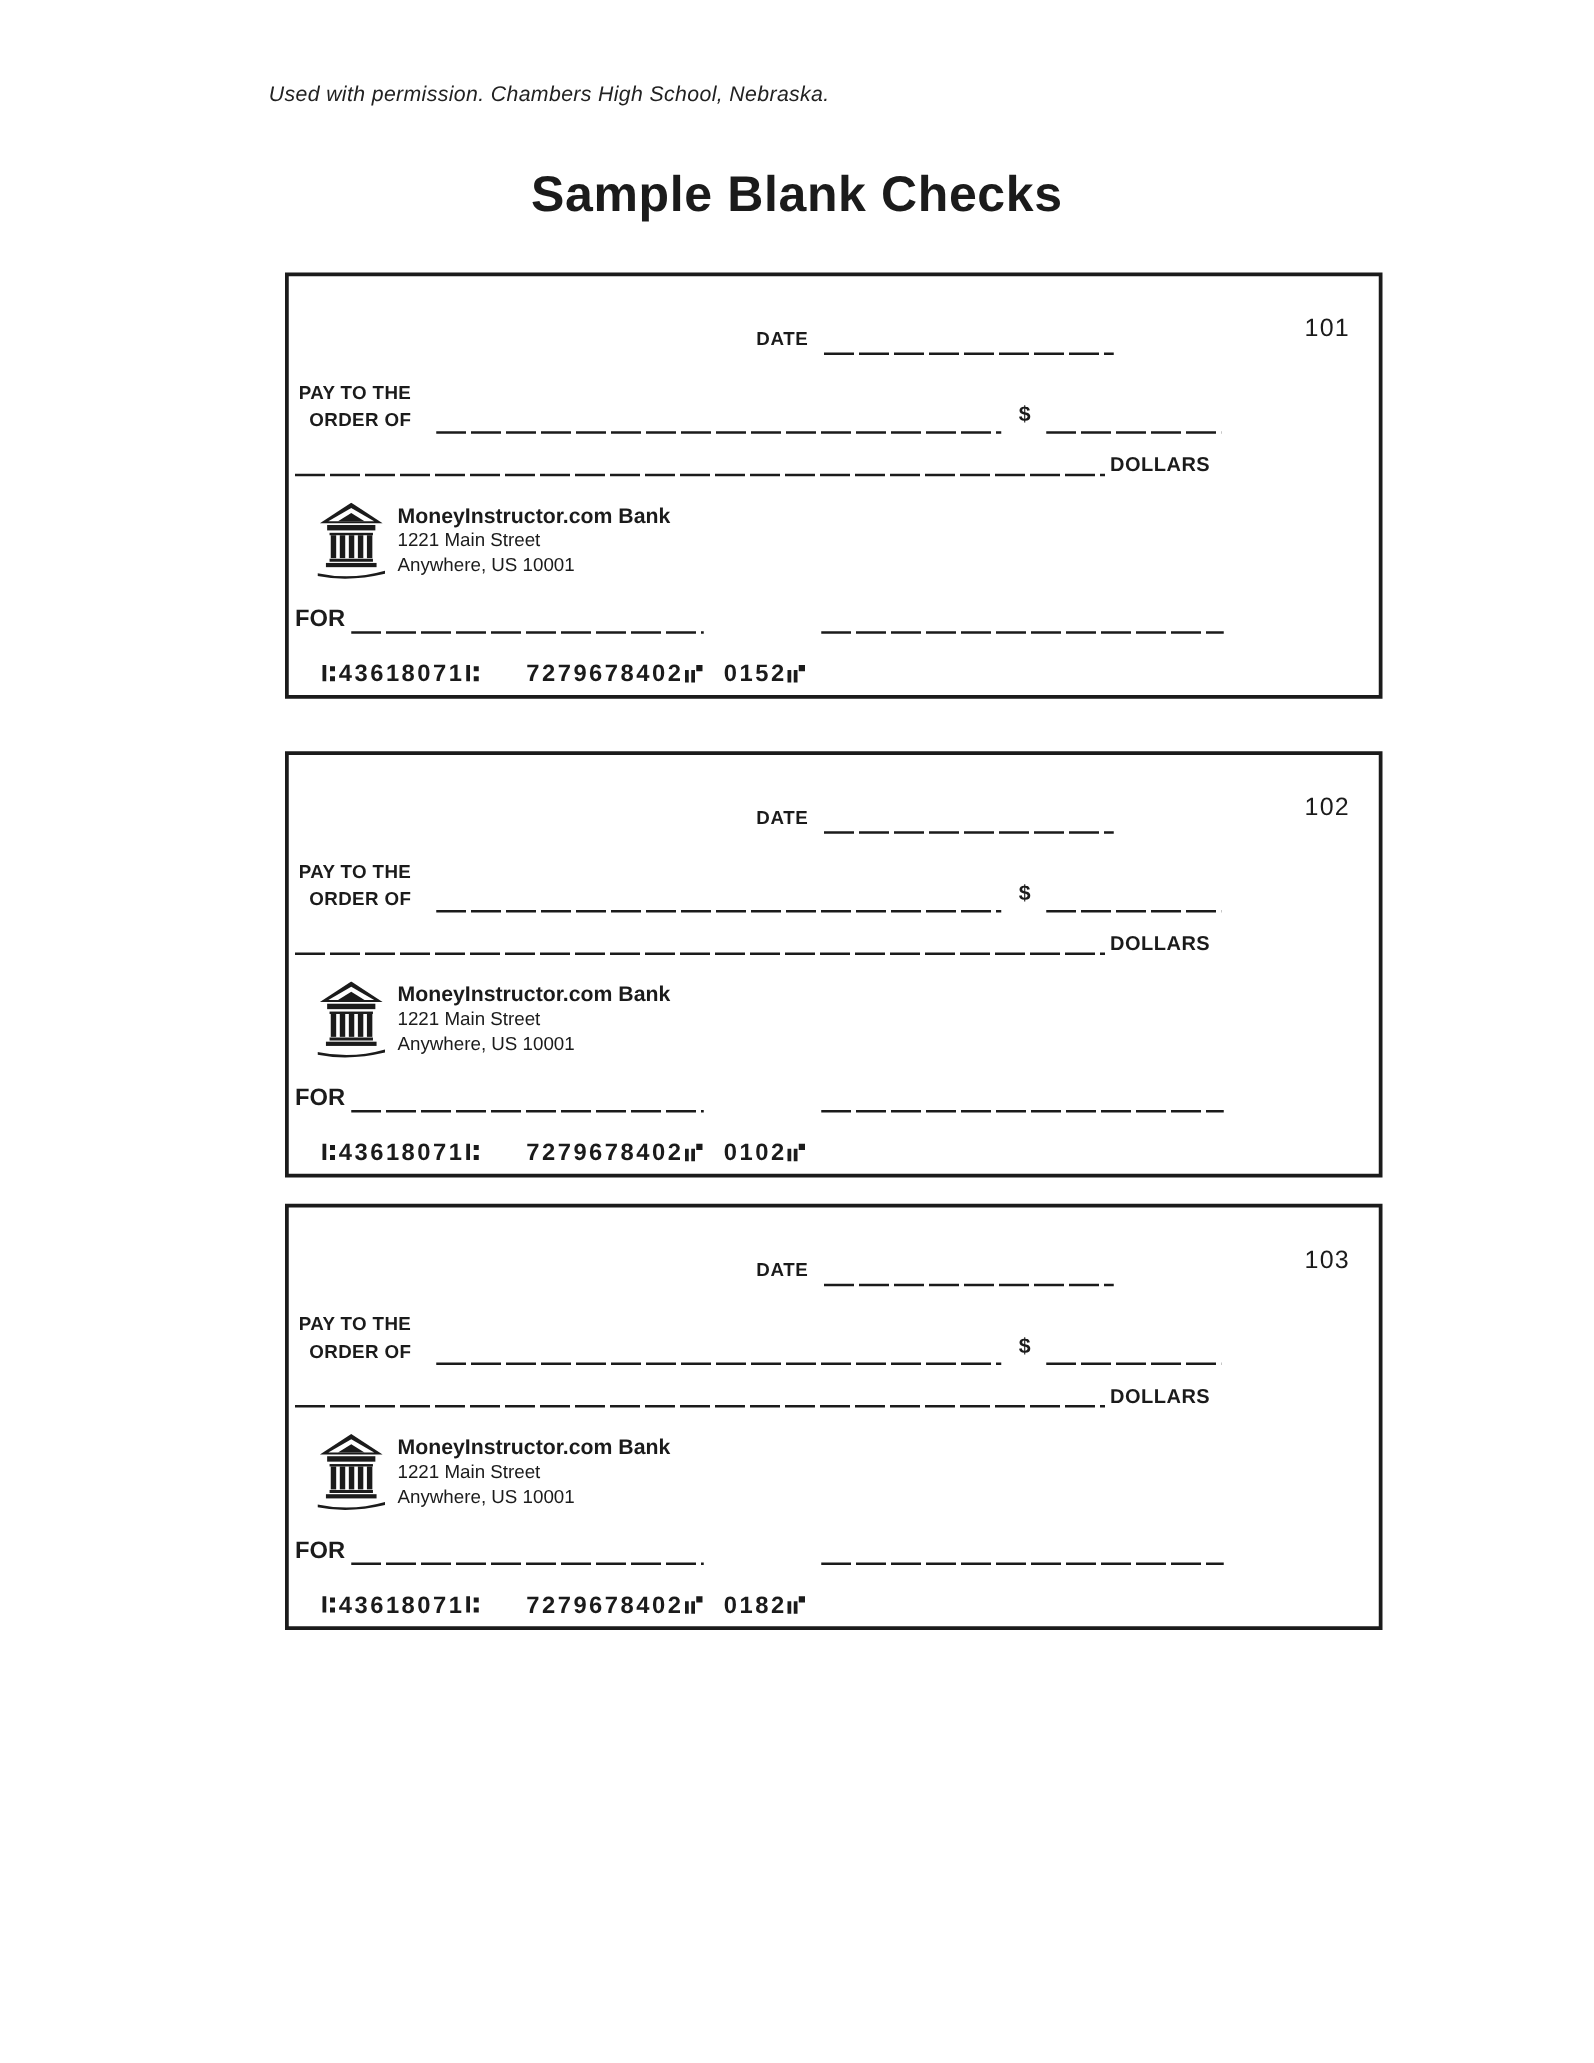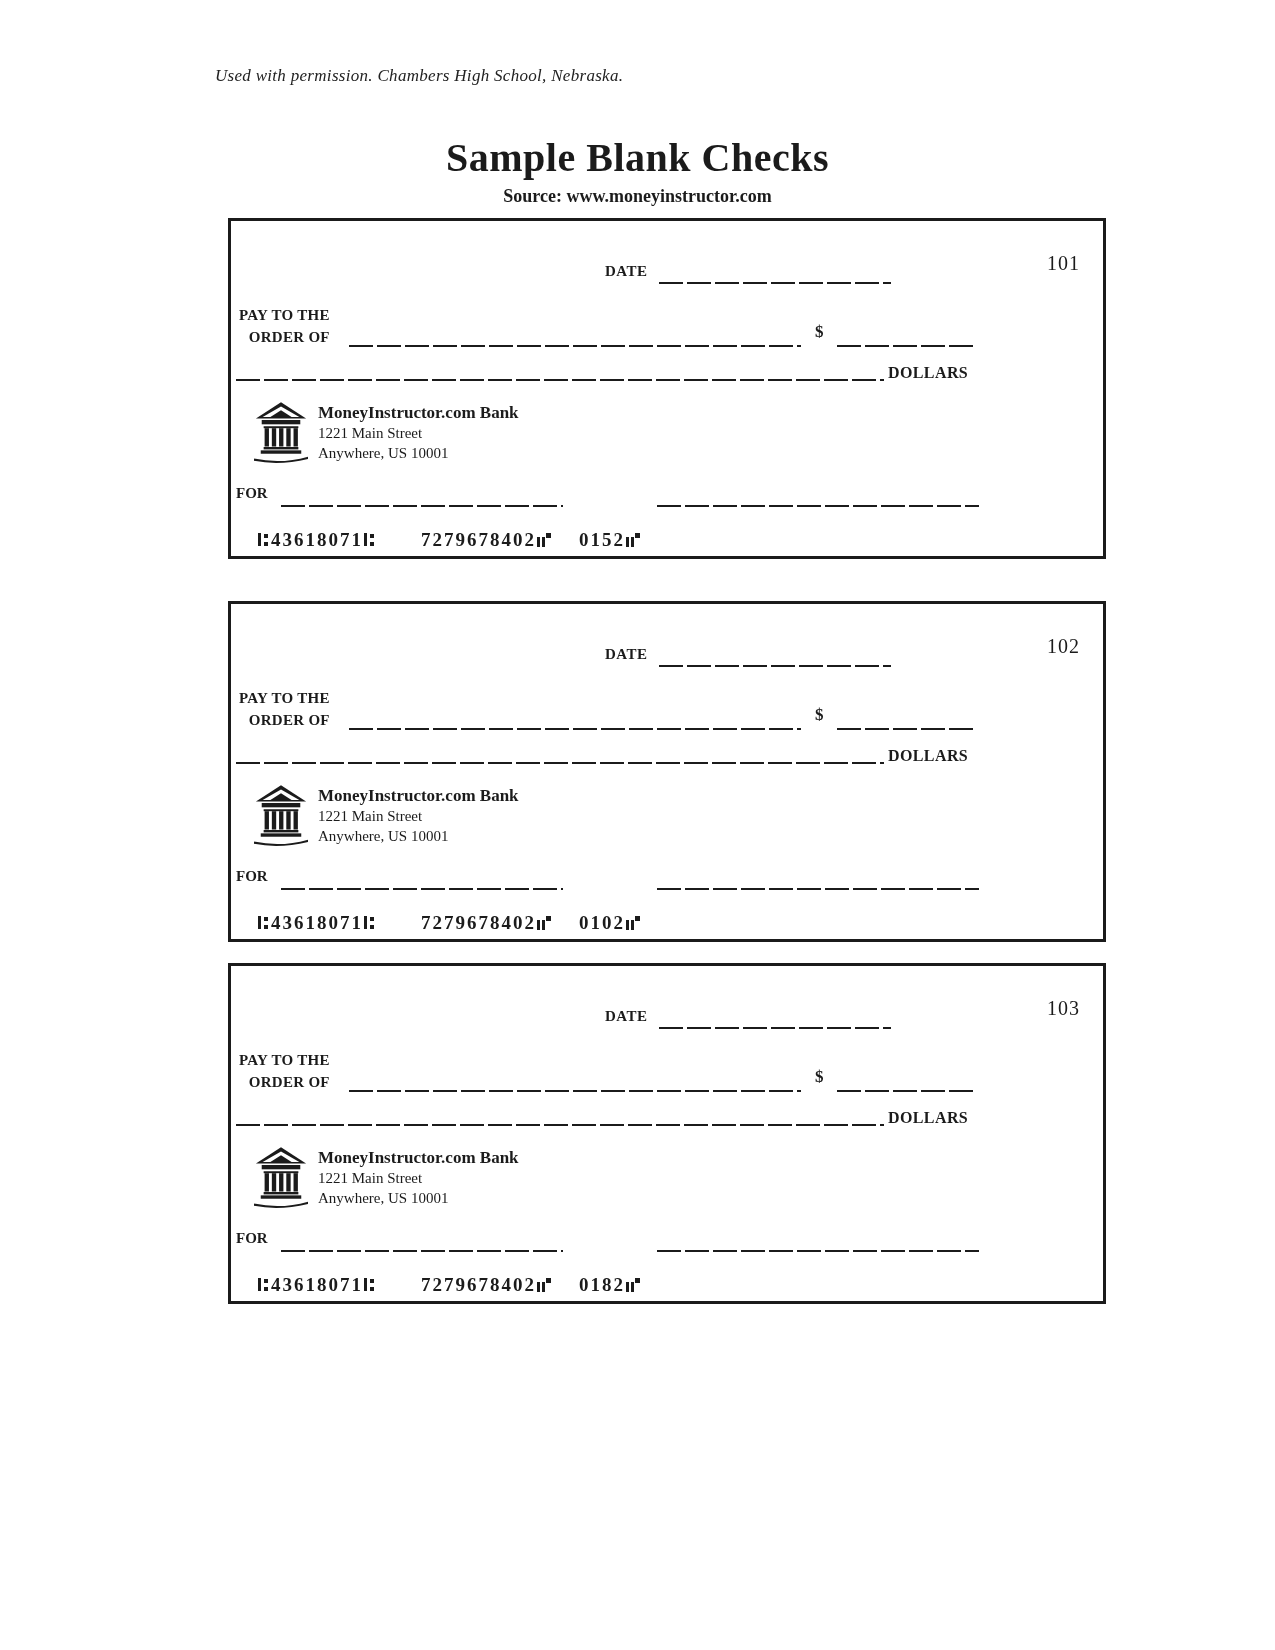--- a/index.html
+++ b/index.html
@@ -2,21 +2,21 @@
 <html><head>
 <meta charset="utf-8">
 <style>
   html,body{margin:0;padding:0;background:#ffffff;}
   .page{
     position:relative;
     width:1275px;
     height:1650px;
     background:#ffffff;
     color:#1b1b1b;
-    font-family:Liberation Serif, serif;
+    font-family:Liberation Sans, sans-serif;
     overflow:hidden;
   }
   .permission-note{
     position:absolute; left:215px; top:66px;
     font-style:italic; font-size:17px; letter-spacing:.3px; color:#222;
   }
   .doc-title{
     position:absolute; left:0; right:0; top:134px;
     text-align:center; font-size:40px; font-weight:bold; letter-spacing:.5px;
   }
@@ -47,21 +47,21 @@
   .amount-line{left:606px; top:124px; width:140px;}
 
   .words-line{left:5px; top:158px; width:648px;}
   .dollars-label{position:absolute; left:657px; top:143px; font-size:16px; font-weight:bold; letter-spacing:.4px;}
 
   .bank{position:absolute; left:23px; top:181px; display:flex; gap:10px; align-items:flex-start;}
   .bank-icon{display:block; width:54px; height:62px; flex:0 0 auto;}
   .bank-name{font-size:17px; font-weight:bold; line-height:21px;}
   .bank-addr{font-size:15px; line-height:20px;}
 
-  .for-label{position:absolute; left:5px; top:264px; font-size:15px; font-weight:bold;}
+  .for-label{position:absolute; left:5px; top:264px; font-size:19px; font-weight:bold;}
   .for-line{left:50px; top:284px; width:282px;}
   .sig-line{left:426px; top:284px; width:322px;}
 
   .micr{position:absolute; left:0; top:308px; width:100%; height:28px;
         font-size:19px; font-weight:bold; letter-spacing:2px;}
   .micr .g1{position:absolute; left:26px;}
   .micr .g2{position:absolute; left:190px;}
   .micr .g3{position:absolute; left:348px;}
 
   
@@ -73,21 +73,20 @@
                    box-shadow:5px 0 0 #1b1b1b;}
   .ms-onus::after{content:""; position:absolute; left:10px; top:3px; width:5px; height:5px; background:#1b1b1b;}
 </style>
 </head>
 <body>
 
 <div class="page">
 
   <div class="permission-note">Used with permission. Chambers High School, Nebraska.</div>
   <div class="doc-title">Sample Blank Checks</div>
-  <div class="doc-source">Source: www.moneyinstructor.com</div>
 
   <section class="check c1">
     <div class="check-number">101</div>
     <div class="date-label">DATE</div>
     <div class="bline date-line"></div>
     <div class="payee-labels">
       <span>PAY TO THE</span>
       <span>ORDER OF</span>
     </div>
     <div class="bline pay-line"></div>

